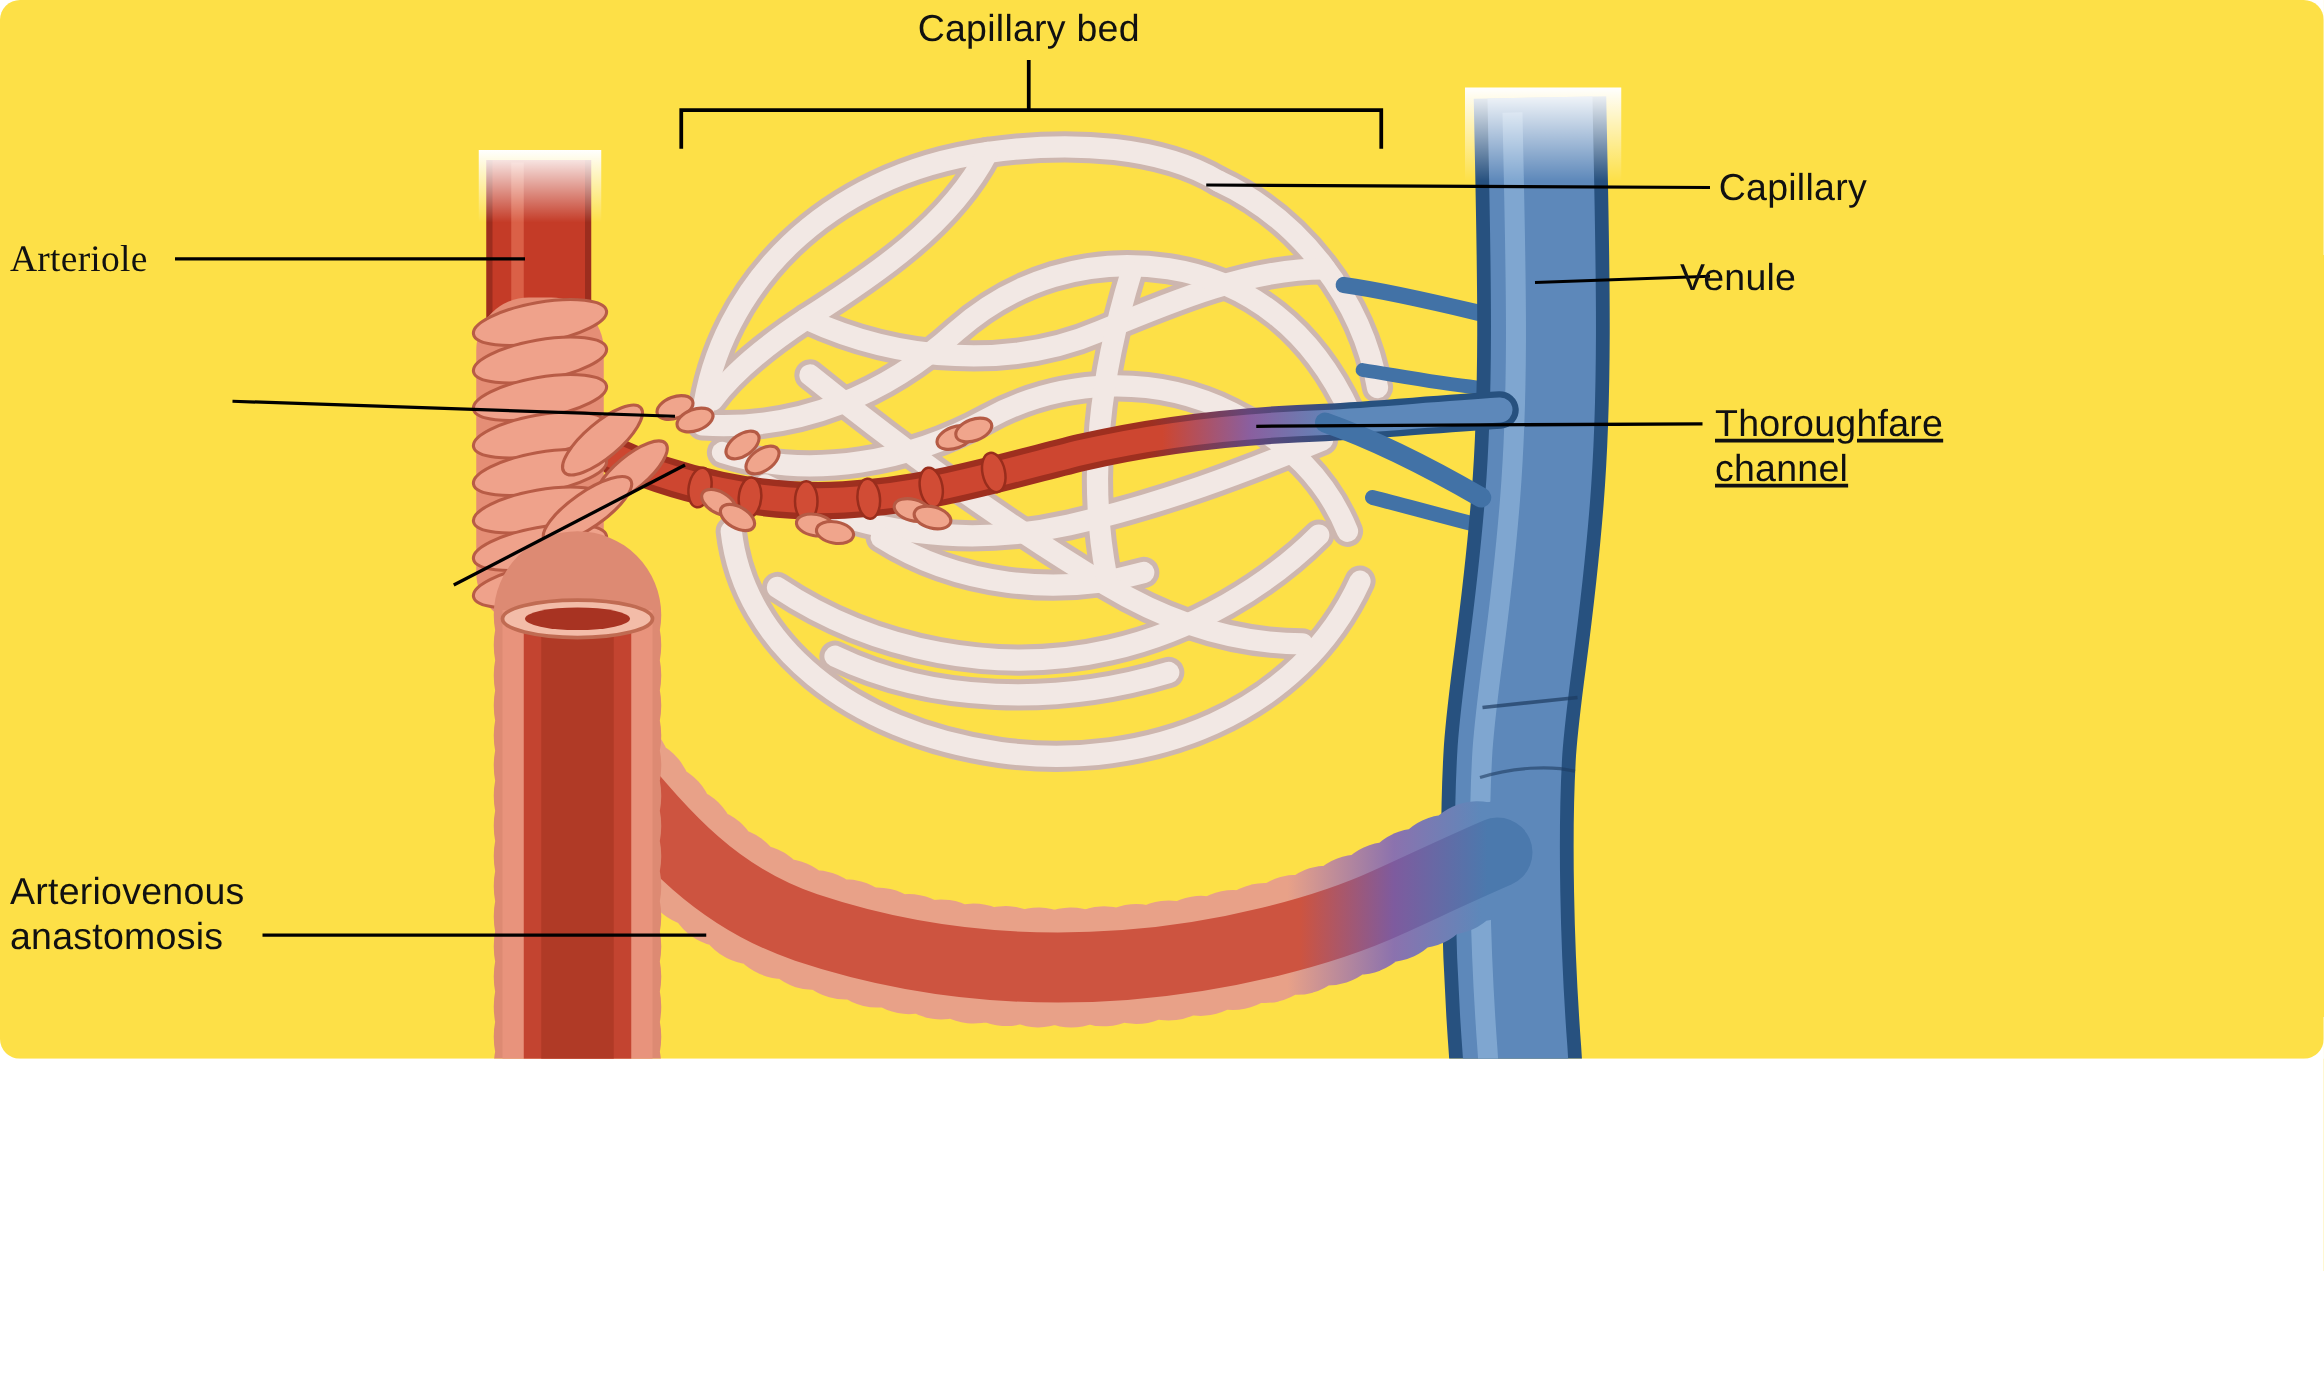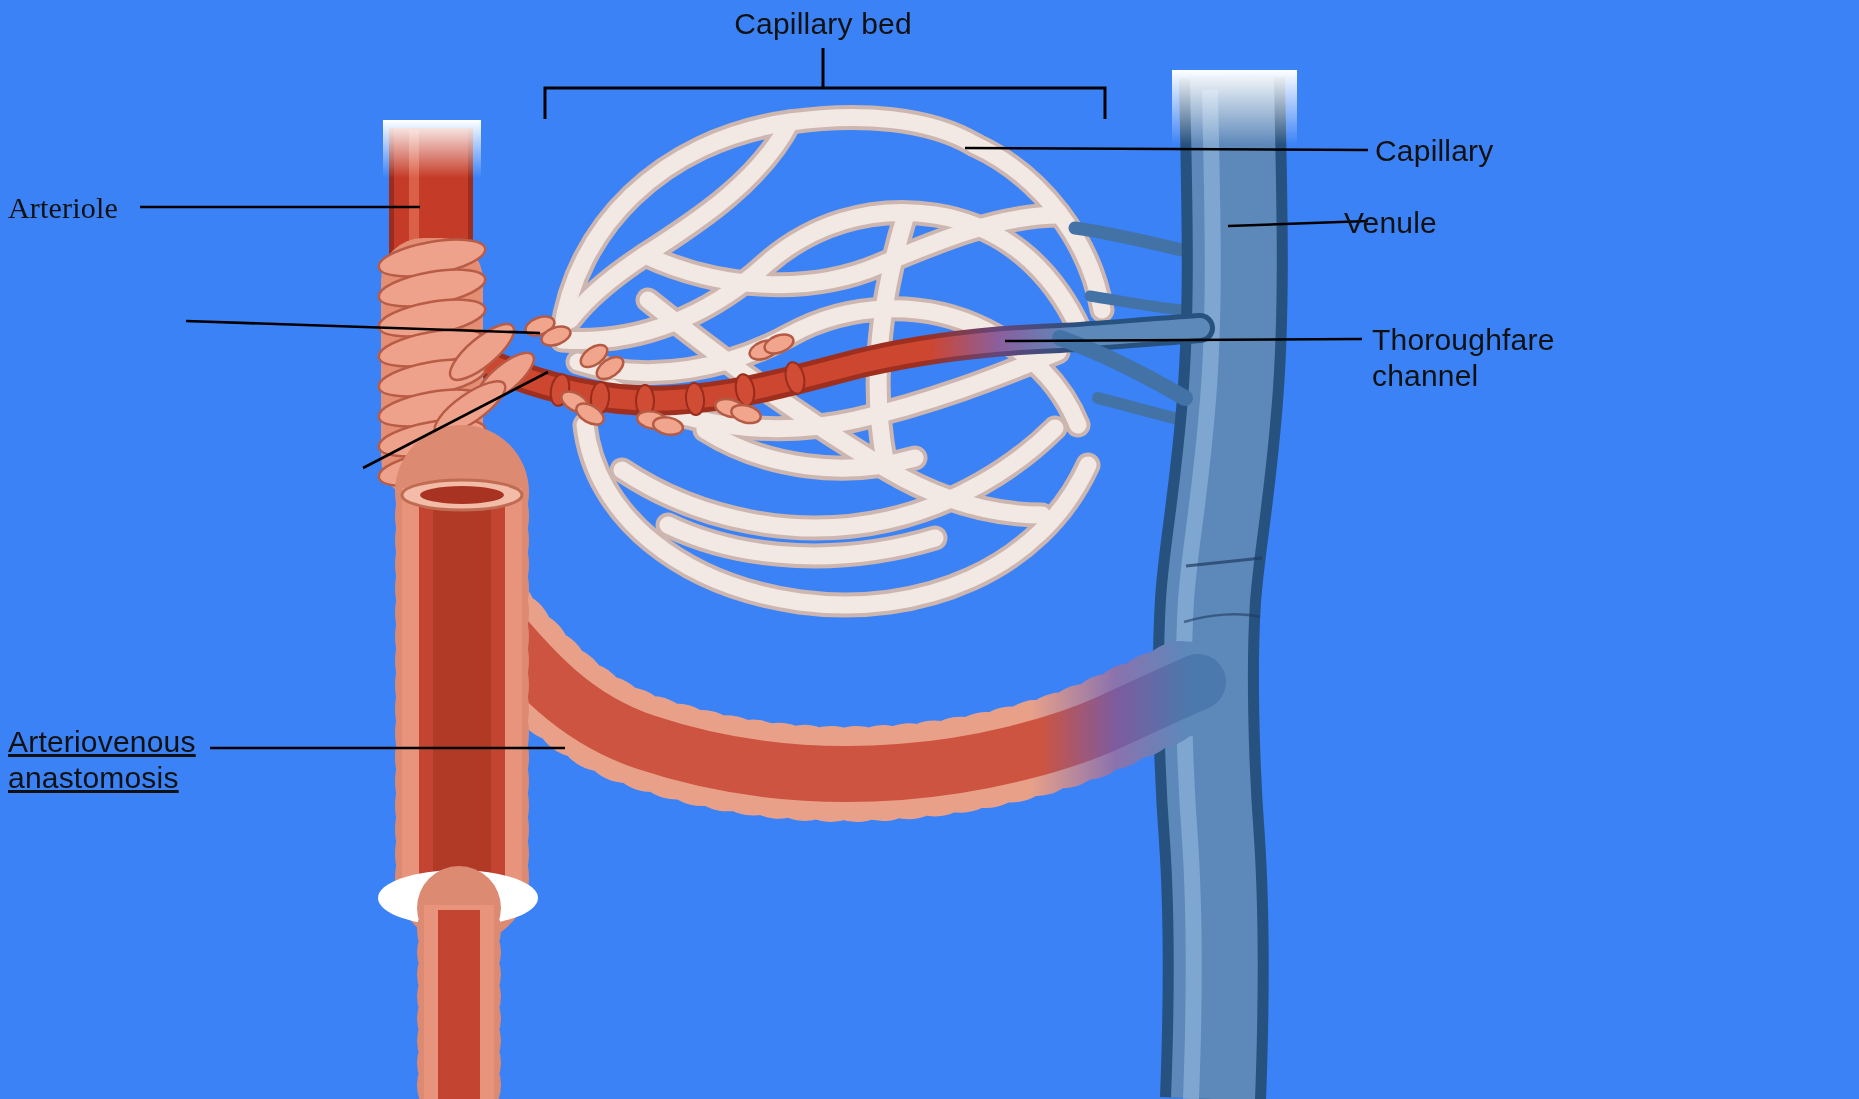--- a/index.html
+++ b/index.html
@@ -1,18 +1,18 @@
 <!DOCTYPE html>
 <html><head>
 <meta charset="utf-8">
 <style>
   html,body { margin:0; padding:0; background:#ffffff; }
   .stage {
-    position:relative; width:1859px; height:1099px; background:#3b82f6;
-    font-family:"Liberation Sans", sans-serif; overflow:hidden;
+    position:relative; width:1859px; height:847px; background:#fde047;
+    font-family:"Liberation Sans", sans-serif; overflow:hidden;border-radius:16px;
   }
   .artwork { position:absolute; left:0; top:0; }
   .label {
     position:absolute; font-size:30px; line-height:1.2; color:#111;
     white-space:pre-line; letter-spacing:0.2px;
   }
   .label.center { transform:translateX(-50%); }
   
   .cap-o { fill:none; stroke:#cdb6af; stroke-width:25; stroke-linecap:round; }
   .cap-i { fill:none; stroke:#f2e8e4; stroke-width:17; stroke-linecap:round; }
@@ -197,23 +197,23 @@
       <path class="leader" d="M1362,339 L1005,341"></path>
     </g>
   </svg>
 
   <div class="label center" style="left:823px; top:6px;">Capillary bed</div>
 
   <div class="label" style="left:8px; top:190px;font-family:Liberation Serif, serif;">Arteriole</div>
 
 
 
-  <div class="label" style="left:8px; top:724px;text-decoration:underline;">Arteriovenous
+  <div class="label" style="left:8px; top:696px;">Arteriovenous
 anastomosis</div>
 
   <div class="label" style="left:1375px; top:133px;text-align:center;">Capillary</div>
 
   <div class="label" style="left:1344px; top:205px;text-align:right;">Venule</div>
 
-  <div class="label" style="left:1372px; top:322px;">Thoroughfare
+  <div class="label" style="left:1372px; top:322px;text-decoration:underline;">Thoroughfare
 channel</div>
 
 </div>
 
 </body></html>

